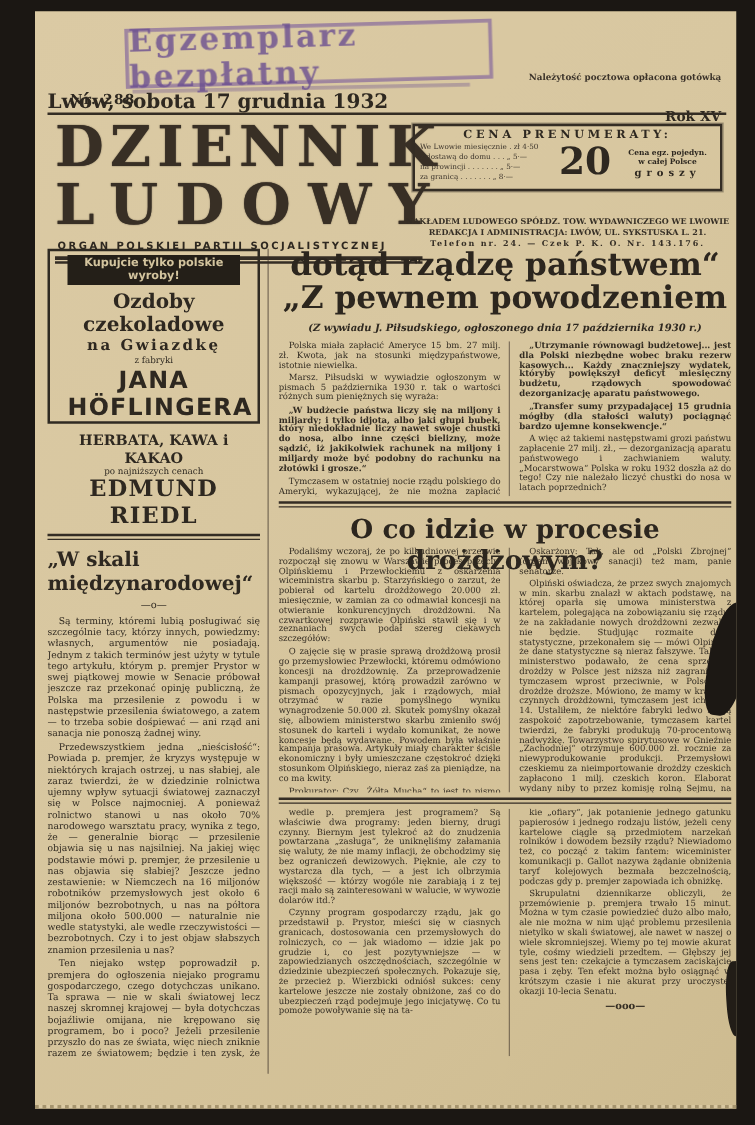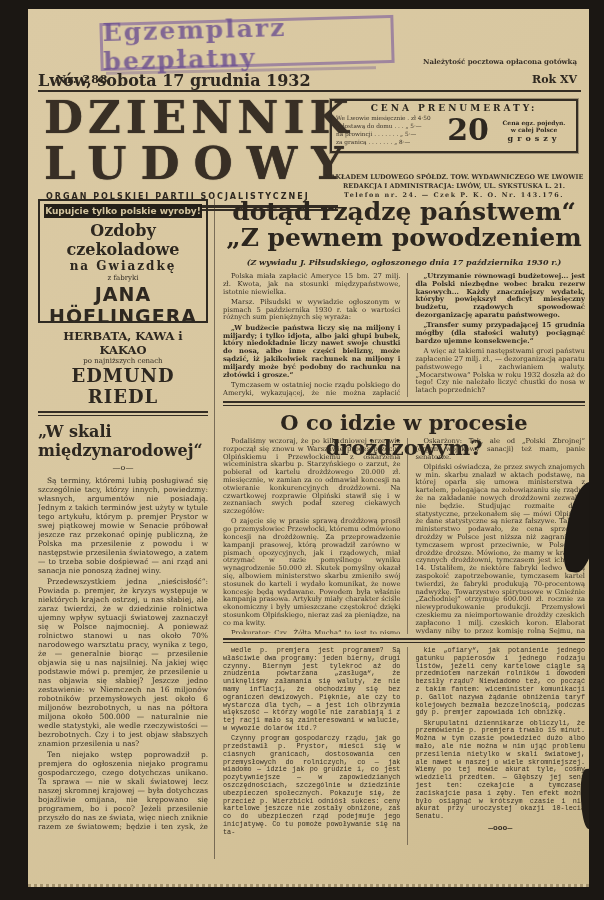--- a/index.html
+++ b/index.html
@@ -26,21 +26,21 @@
     color:rgba(104,76,143,.78);
     font-weight:bold; font-size:25px; letter-spacing:2px;
     filter:blur(.4px);
   }
   .stamp-smear { position:absolute; left:78px; top:60px; width:270px; height:3px;
     background:rgba(104,76,143,.35); transform:rotate(-1.2deg); filter:blur(.6px); }
   .postal { position:absolute; right:12px; top:48px; font-size:7px; font-weight:bold; color:#3b332a; }
   .daterow { position:absolute; left:10px; right:8px; top:62px; height:16px; }
   .daterow .issue { position:absolute; left:18px; top:2px; font-weight:bold; font-size:11px; letter-spacing:1px; }
   .daterow .dateline { position:absolute; left:0; right:0; top:0; text-align:left; font-weight:bold; font-size:16px; }
-  .daterow .year { position:absolute; right:4px; top:2px; font-weight:bold; font-size:11px; }
+  .daterow .year { position:absolute; right:4px; top:16px; font-weight:bold; font-size:11px; }
   .toprule { position:absolute; left:10px; right:8px; top:81px; height:2px; background:#342d24; }
   
   .mast-title { position:absolute; left:16px; top:86px; width:296px; color:#382f25;
     font-weight:bold; text-shadow:0 0 1px #382f25; }
   .mast-title .l1 { font-size:45px; letter-spacing:5px; line-height:46px; }
   .mast-title .l2 { font-size:45px; letter-spacing:14px; line-height:46px; }
   .mast-sub { position:absolute; left:18px; top:183px; width:292px;
     font-family:"DejaVu Sans", sans-serif; font-weight:bold; font-size:8px; letter-spacing:2px; }
   .mast-rule { position:absolute; left:16px; top:196px; width:294px; height:6px;
     border-top:3px solid #342d24; border-bottom:2px solid #342d24; }
@@ -54,21 +54,21 @@
   .pb-unit { font-size:8px; letter-spacing:4px; font-weight:bold; margin-top:2px; }
   .publisher { position:absolute; left:296px; top:164px; width:260px; text-align:center;
     font-size:6.4px; line-height:9px; font-weight:bold; color:#352e25; }
   .publisher .rl { letter-spacing:1.5px; }
   
   #bodygrid { position:absolute; left:10px; top:190px; width:547px; height:660px; display:flex; }
   #leftcol { width:176px; padding-right:6px; }
   #rightarea { flex:1; border-left:1px solid rgba(58,48,38,.6); padding-left:8px; }
   .dblrule { height:5px; border-top:2px solid #342d24; border-bottom:1px solid #342d24; margin:4px 0; }
   
-  .ad1 { border:2px solid #2f2a22; padding:3px 4px; height:124px; overflow:hidden; text-align:center; }
+  .ad1 { border:2px solid #2f2a22; padding:3px 14px; height:140px; overflow:hidden; text-align:center; }
   .ad1-banner { background:#241f18; color:#d3c49e; font-family:"DejaVu Sans",sans-serif;
     font-weight:bold; font-size:9px; padding:2px 0; }
   .ad1-l1 { font-size:16px; font-weight:bold; margin-top:3px; }
   .ad1-l2 { font-size:12px; font-weight:bold; letter-spacing:2px; }
   .ad1-l3 { font-size:7px; margin-top:1px; }
   .ad1-name { font-size:19px; font-weight:bold; letter-spacing:1px; margin-top:1px; font-family:"DejaVu Sans",sans-serif; }
   .ad1-desc { font-size:6.8px; line-height:8px; text-align:justify; margin-top:2px; }
   .ad2 { text-align:center; margin-top:6px; height:78px; overflow:hidden; }
   .ad2-l1 { font-size:11.5px; font-weight:bold; }
   .ad2-l2 { font-size:7px; }
@@ -79,21 +79,21 @@
   .skala-text { font-size:7.4px; line-height:9px; text-align:justify; height:356px; overflow:hidden; color:#332c22; }
   .skala-text p { text-indent:9px; margin-bottom:2px; }
   .main-head { text-align:center; font-weight:bold; font-size:25px; line-height:26px; color:#2c261e; height:56px; }
   .main-sub { text-align:center; font-style:italic; font-weight:bold; font-size:8px; margin:2px 0 4px; height:12px; }
   .cols { display:flex; overflow:hidden; }
   .cols .c { width:50%; font-size:6.8px; line-height:7.8px; text-align:justify; color:#332c22; }
   .cols .c p { text-indent:8px; margin-bottom:2.5px; }
   .cols .c2 { border-left:1px solid rgba(58,48,38,.55); padding-left:7px; margin-left:7px; }
   .cols.main-cols { height:124px; }
   .cols.droz-cols { height:196px; }
-  .cols.cont-cols { height:198px;font-family:Liberation Mono, monospace; }
+  .cols.cont-cols { height:198px; }
   .droz-head { text-align:center; font-weight:bold; font-size:21px; height:28px; color:#2c261e; }
   p.q { font-weight:bold; }
   .endmark { text-align:center; font-weight:bold; font-size:8px; margin-top:3px; }
   .tear { position:absolute; right:-8px; top:472px; width:30px; height:92px; background:#1c1814;
     border-radius:60% 10% 50% 30%; transform:rotate(8deg); }
   .tear2 { position:absolute; right:-6px; top:760px; width:14px; height:60px; background:#221d17;
     border-radius:50% 20% 40% 40%; transform:rotate(-4deg); }
 </style>
 </head>
 <body>

